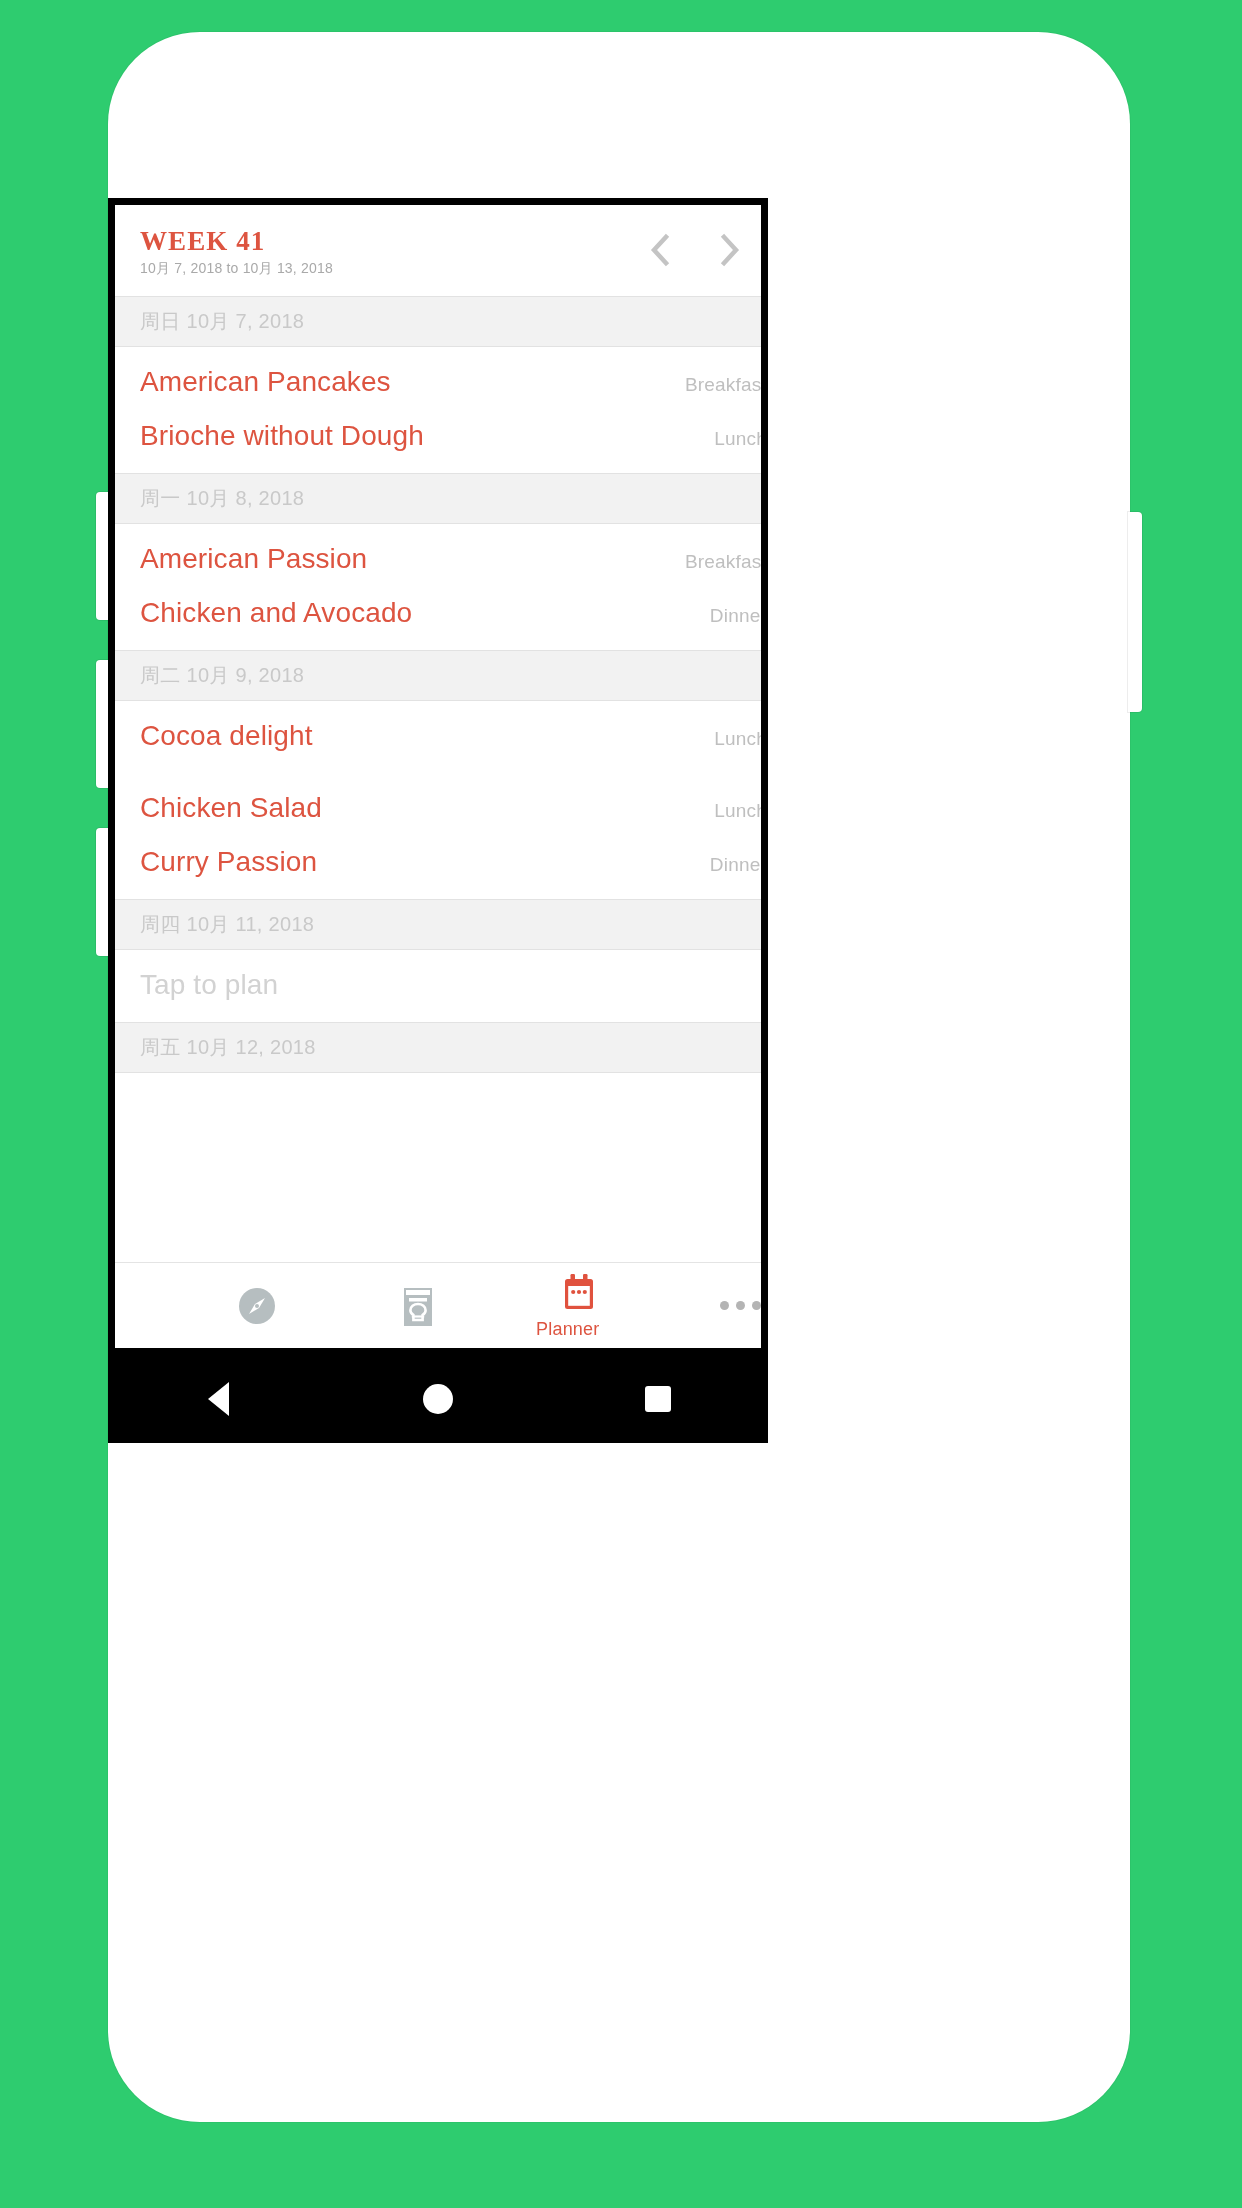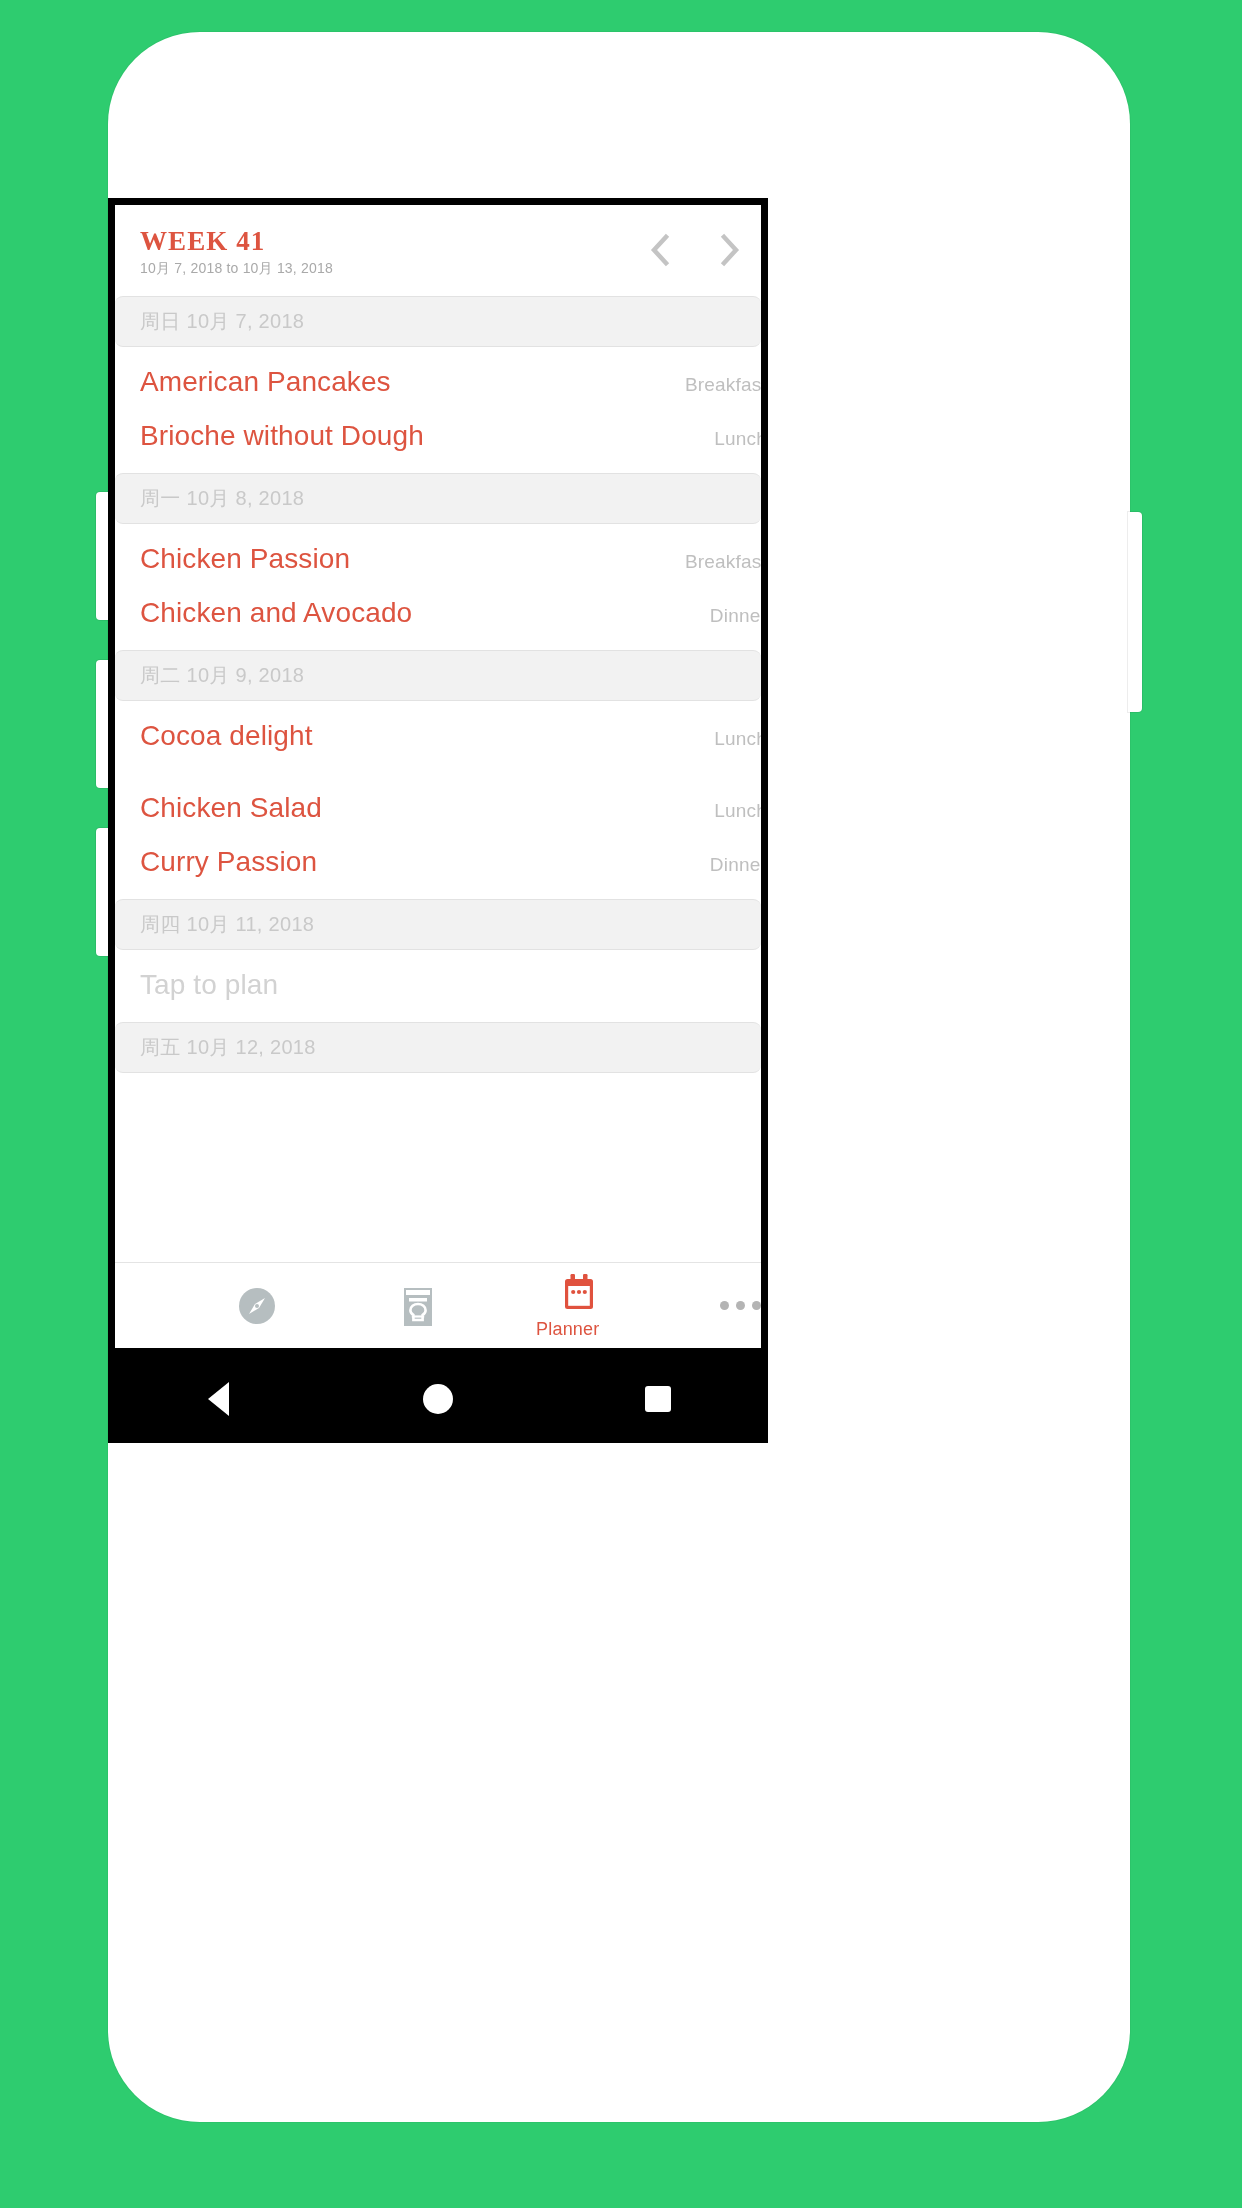--- a/index.html
+++ b/index.html
@@ -108,21 +108,20 @@
   }
   .day-header{
     background:#F2F2F2;
     border-top:1px solid #E2E2E2;
     border-bottom:1px solid #E2E2E2;
     padding:12px 0 12px 25px;
     color:#C9C9C9;
     font-size:20px;
     letter-spacing:0.3px;
     line-height:1.25;
-    border-radius:8px;
   }
   .meal-group{ background:#FFFFFF; padding:8px 0 10px 0; }
   .meal-row{
     display:flex;
     align-items:baseline;
     justify-content:space-between;
     padding:11px 0 11px 25px;
     cursor:pointer;
   }
   .meal-name{
@@ -246,21 +245,21 @@
                 <span class="meal-slot">Breakfast</span>
               </div>
               <div class="meal-row">
                 <span class="meal-name">Brioche without Dough</span>
                 <span class="meal-slot">Lunch</span>
               </div>
             </div>
             <div class="day-header">周一 10月 8, 2018</div>
             <div class="meal-group">
               <div class="meal-row">
-                <span class="meal-name">Chicken Passion</span>
+                <span class="meal-name">American Passion</span>
                 <span class="meal-slot">Breakfast</span>
               </div>
               <div class="meal-row">
                 <span class="meal-name">Chicken and Avocado</span>
                 <span class="meal-slot">Dinner</span>
               </div>
             </div>
             <div class="day-header">周二 10月 9, 2018</div>
             <div class="meal-group">
               <div class="meal-row">

